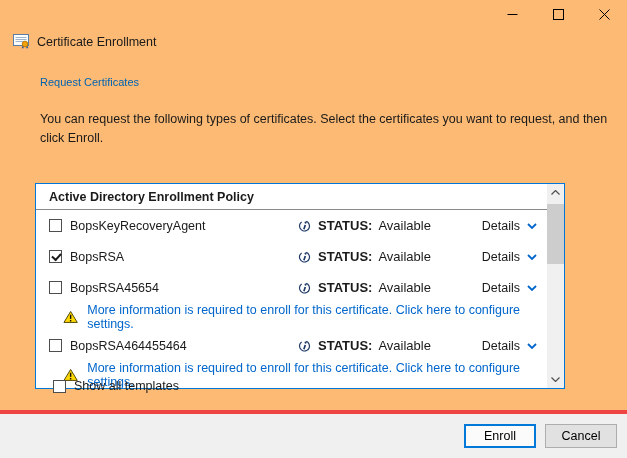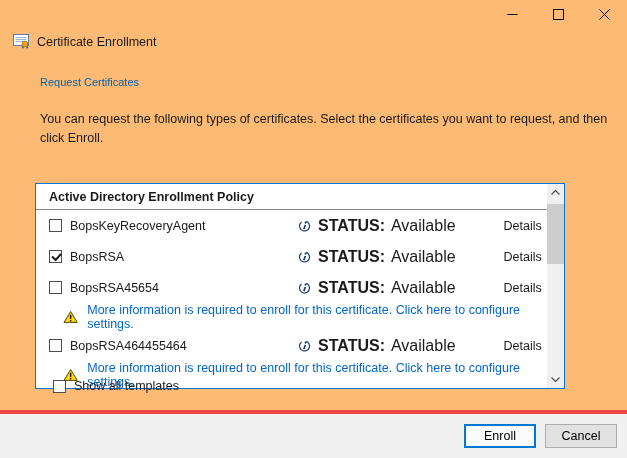--- a/index.html
+++ b/index.html
@@ -21,21 +21,21 @@
 
   
   .listbox{position:absolute;left:35px;top:183px;width:530px;height:206px;border:1px solid var(--accent,#0078D7);background:#fff;}
   .list-content{position:absolute;left:0;top:0;right:17px;bottom:0;overflow:hidden;}
   .list-header{font-size:12.5px;font-weight:bold;padding:6px 0 5px 13px;}
   .list-sep{height:1px;background:var(--list-separator,#898989);}
   .row{display:grid;grid-template-columns:248px 1fr auto;align-items:center;height:31px;padding-left:13px;}
   .name-cell{display:flex;align-items:flex-start;font-size:12.5px;}
   .cb{appearance:none;-webkit-appearance:none;width:13px;height:13px;border:1px solid #4d4d4d;background:#fff;margin:0 8px 0 0;position:relative;cursor:pointer;flex:0 0 auto;}
   .cb:checked::after{content:"";position:absolute;left:2px;top:2px;width:7px;height:4px;border-left:2px solid #1a1a1a;border-bottom:2px solid #1a1a1a;transform:rotate(-48deg);}
-  .status-cell{display:flex;align-items:center;gap:6px;font-size:16px;}
+  .status-cell{display:flex;align-items:center;gap:6px;font-size:13px;}
   .status-label{font-weight:bold;}
   .details-cell{display:flex;align-items:center;gap:7px;padding-right:10px;font-size:12.5px;cursor:pointer;padding-left:48px;}
   .warn-row{display:flex;align-items:center;gap:9px;height:27px;padding-left:27px;}
   .warn-text{color:var(--link,#0066CC);font-size:12.5px;cursor:pointer;}
 
   
   .scrollbar{position:absolute;top:0;right:0;bottom:0;width:17px;background:var(--scrollbar-track,#F0F0F0);}
   .scroll-arrow{position:absolute;left:0;width:17px;height:17px;display:flex;align-items:center;justify-content:center;cursor:pointer;}
   .scroll-arrow.up{top:0;}
   .scroll-arrow.down{bottom:0;}

